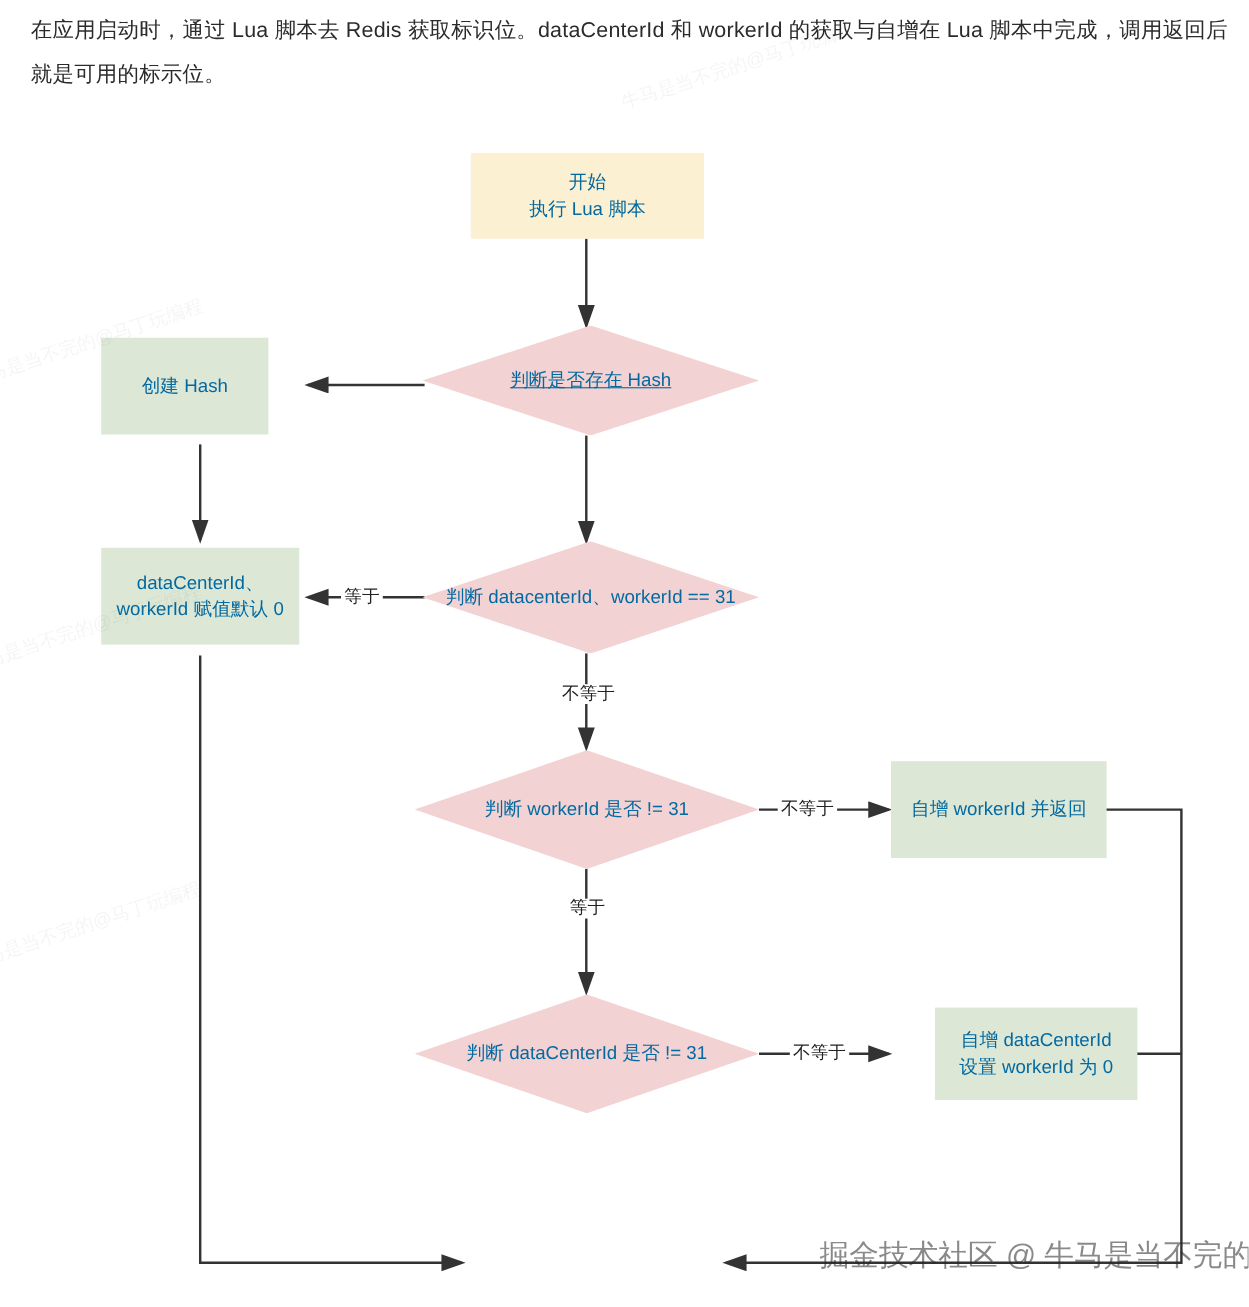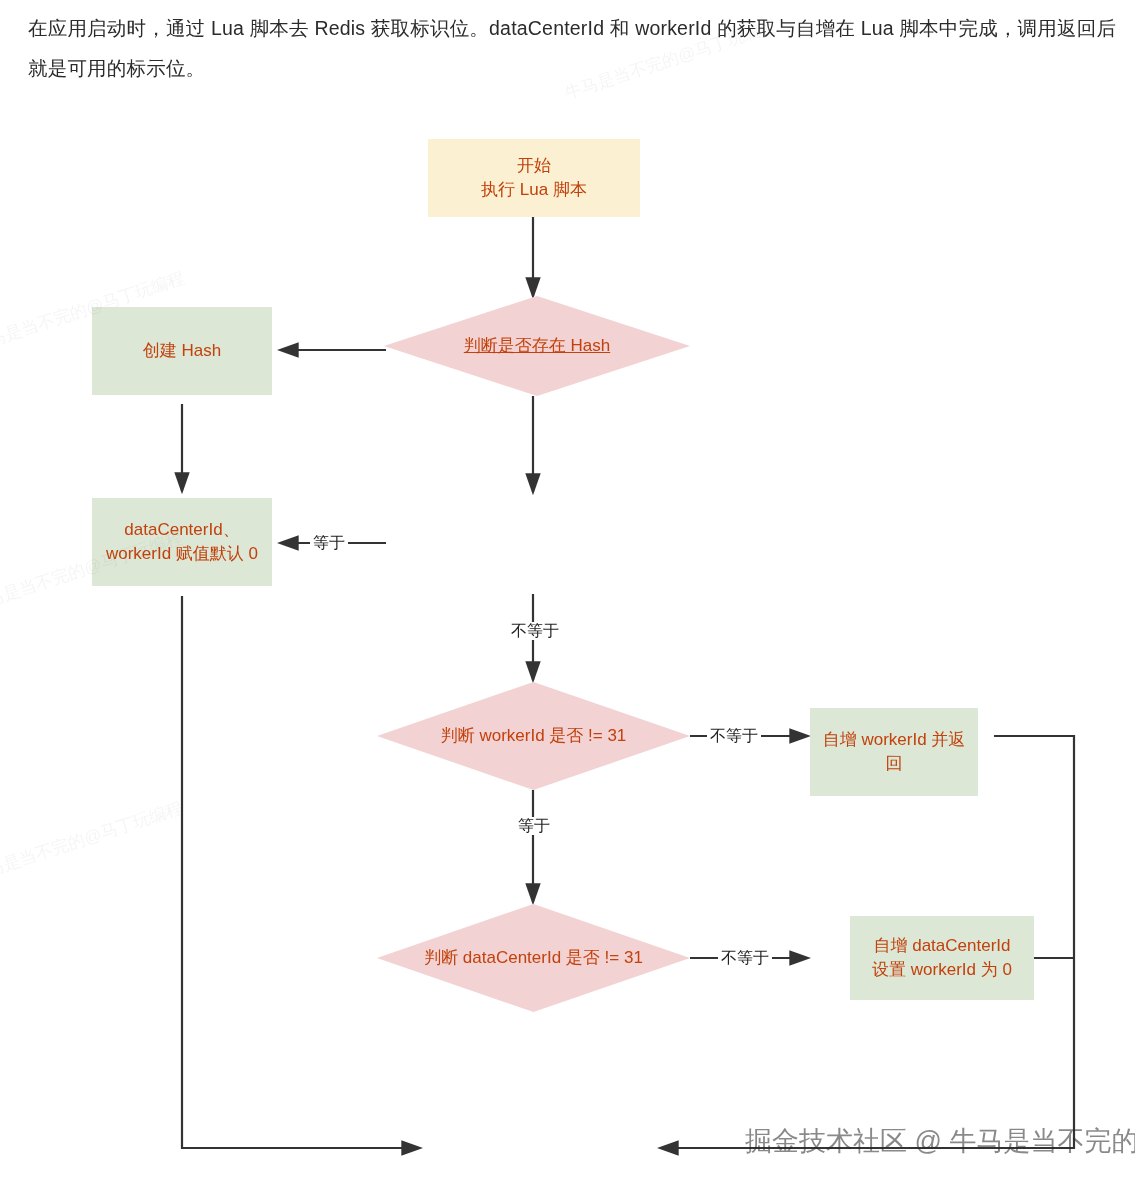--- a/index.html
+++ b/index.html
@@ -45,21 +45,21 @@
   }
 
   .node {
     position: absolute;
     display: flex;
     align-items: center;
     justify-content: center;
     text-align: center;
     font-size: 17px;
     line-height: 24px;
-    color: #c2410c;
+    color: #0369a1;
     box-sizing: border-box;
   }
   .node.rect-start, .node.rect-end {
     background: #fbf0d2;
   }
   .node.rect-proc {
     background: #dce7d5;
   }
   .node.diamond {
     background: transparent;
@@ -164,38 +164,42 @@
       <span>开始</span>
       <span class="line2">执行 Lua 脚本</span>
     </span>
   </div>
 
   <div class="node diamond" style="left:384px; top:296px; width:306px; height:100px;text-decoration:underline;">
     <span class="diamond-shape"></span>
     <span class="node-label">判断是否存在 Hash</span>
   </div>
 
-  <div class="node rect-proc" style="left:92px; top:307px; width:180px; height:88px;">
+  <div class="node rect-proc" style="left:92px; top:307px; width:152px; height:88px;">
     <span class="node-label">创建 Hash</span>
   </div>
 
+  <div class="node diamond" style="left:384px; top:492px; width:306px; height:102px;">
+    <span class="diamond-shape"></span>
+    <span class="node-label">判断 datacenterId、workerId == 31</span>
+  </div>
 
   <div class="node rect-proc" style="left:92px; top:498px; width:180px; height:88px;">
     <span class="node-label">
       <span>dataCenterId、</span>
       <span class="line2">workerId 赋值默认 0</span>
     </span>
   </div>
 
   <div class="node diamond" style="left:377px; top:682px; width:313px; height:108px;">
     <span class="diamond-shape"></span>
     <span class="node-label">判断 workerId 是否 != 31</span>
   </div>
 
-  <div class="node rect-proc" style="left:810px; top:708px; width:168px; height:88px;">
+  <div class="node rect-proc" style="left:810px; top:692px; width:196px; height:88px;">
     <span class="node-label">自增 workerId 并返回</span>
   </div>
 
   <div class="node diamond" style="left:377px; top:904px; width:313px; height:108px;">
     <span class="diamond-shape"></span>
     <span class="node-label">判断 dataCenterId 是否 != 31</span>
   </div>
 
   <div class="node rect-proc" style="left:810px; top:916px; width:184px; height:84px;margin-left:40px;">
     <span class="node-label">

